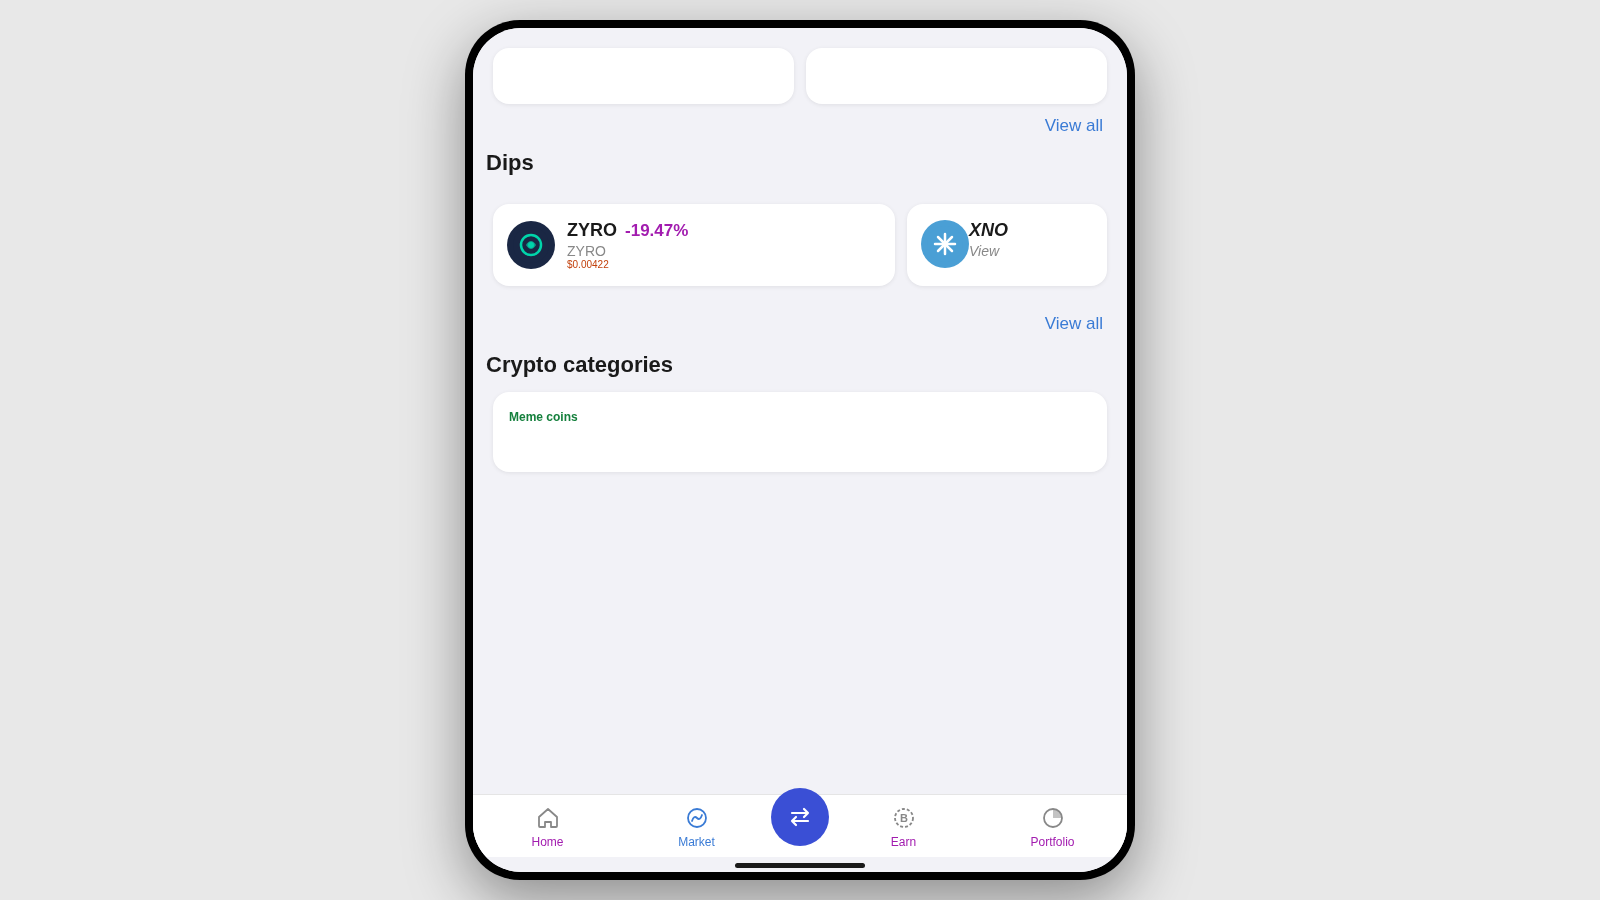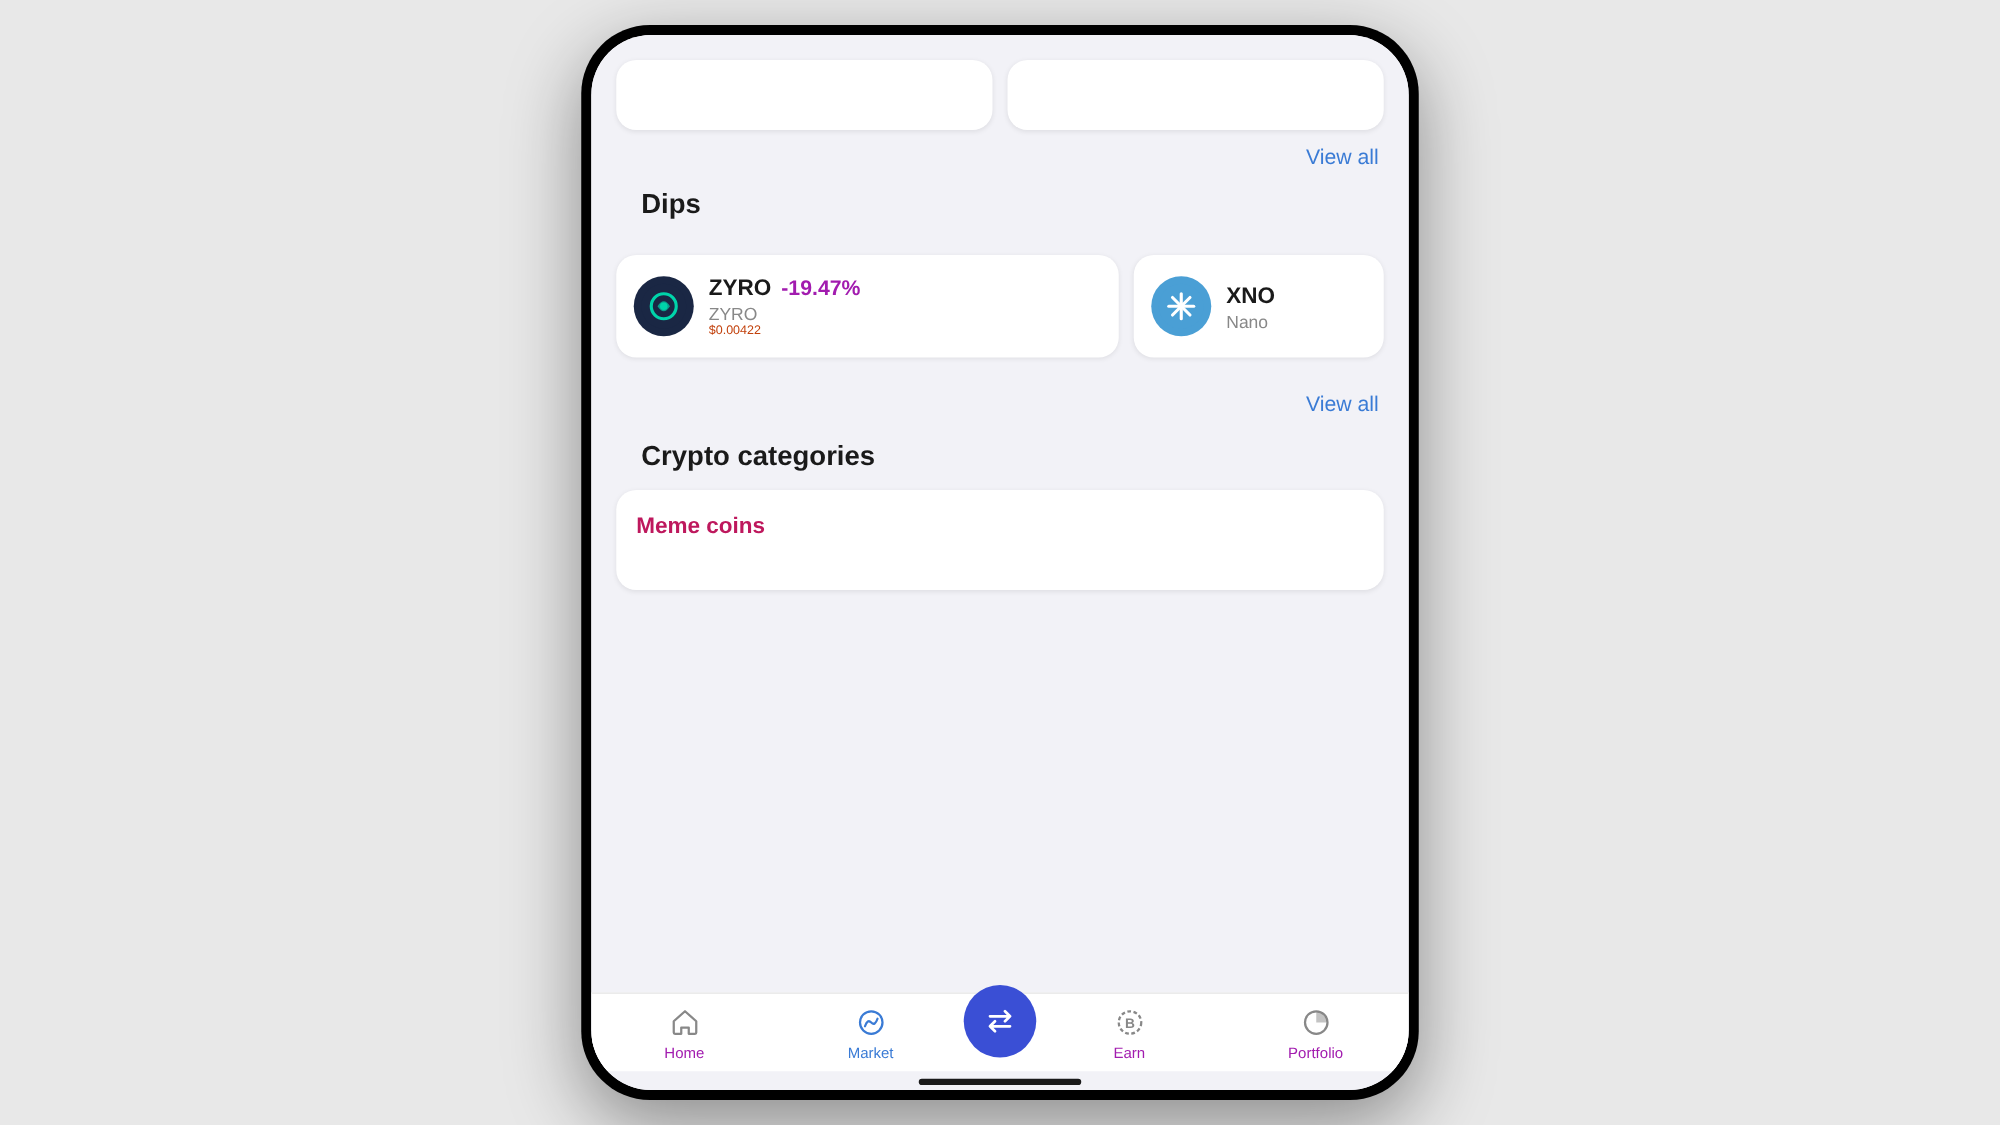--- a/index.html
+++ b/index.html
@@ -71,21 +71,21 @@
       font-size: 17px;
       font-weight: 400;
       cursor: pointer;
       text-decoration: none;
     }
 
     .section-title {
       font-size: 22px;
       font-weight: 700;
       color: #1a1a1a;
-      padding: 14px 22px 12px 40px;
+      padding: 14px 22px 12px 13px;
     }
 
     
     .dips-cards-row {
       display: flex;
       gap: 12px;
       padding: 16px 20px;
     }
 
     .dips-card {
@@ -99,22 +99,21 @@
       gap: 12px;
     }
 
     .dips-card-right {
       background: #fff;
       border-radius: 16px;
       flex: 0 0 200px;
       padding: 16px 14px;
       box-shadow: 0 1px 4px rgba(0,0,0,0.08);
       display: flex;
-      align-items: center;
-      gap: 12px;
+      font-style: italic;
     }
 
     .coin-logo {
       width: 48px;
       height: 48px;
       border-radius: 50%;
       flex-shrink: 0;
       display: flex;
       align-items: center;
       justify-content: center;
@@ -175,23 +174,23 @@
     .category-card {
       background: #fff;
       border-radius: 16px;
       flex: 1;
       padding: 18px 16px;
       box-shadow: 0 1px 4px rgba(0,0,0,0.08);
       min-height: 80px;
     }
 
     .category-name {
-      font-size: 18px;
+      font-size: 12px;
       font-weight: 700;
-      color: #be185d;
+      color: #15803d;
     }
 
     
     .bottom-nav {
       background: #fff;
       border-top: 1px solid #e5e5e5;
       display: flex;
       align-items: center;
       justify-content: space-around;
       padding: 10px 0 8px 0;
@@ -298,21 +297,21 @@
               <line x1="18" y1="8" x2="18" y2="28" stroke="#fff" stroke-width="2.5" stroke-linecap="round"></line>
               <line x1="8" y1="18" x2="28" y2="18" stroke="#fff" stroke-width="2.5" stroke-linecap="round"></line>
               <line x1="11" y1="11" x2="25" y2="25" stroke="#fff" stroke-width="2.5" stroke-linecap="round"></line>
               <line x1="25" y1="11" x2="11" y2="25" stroke="#fff" stroke-width="2.5" stroke-linecap="round"></line>
             </svg>
           </div>
           <div class="coin-info">
             <div class="coin-name-row">
               <span class="coin-symbol">XNO</span>
             </div>
-            <div class="coin-subtitle">Nano</div>
+            <div class="coin-subtitle">View</div>
           </div>
         </div>
       </div>
 
       <div class="view-all-row2">
         <a class="view-all-link">View all</a>
       </div>
 
       <div class="section-title">Crypto categories</div>
 

